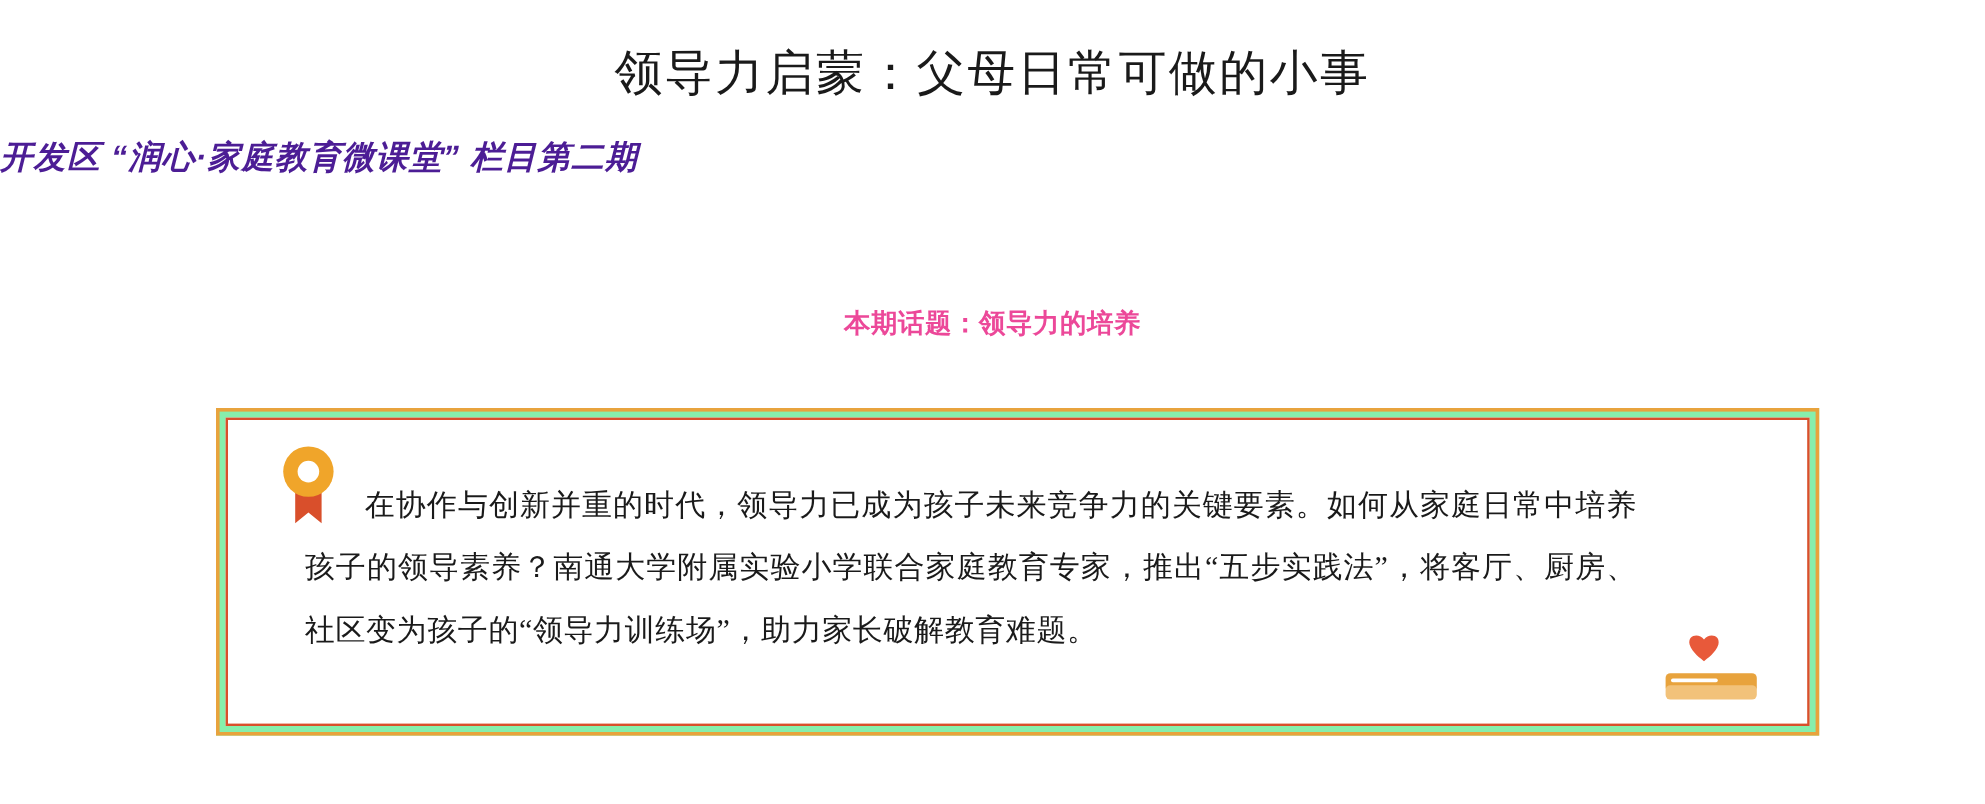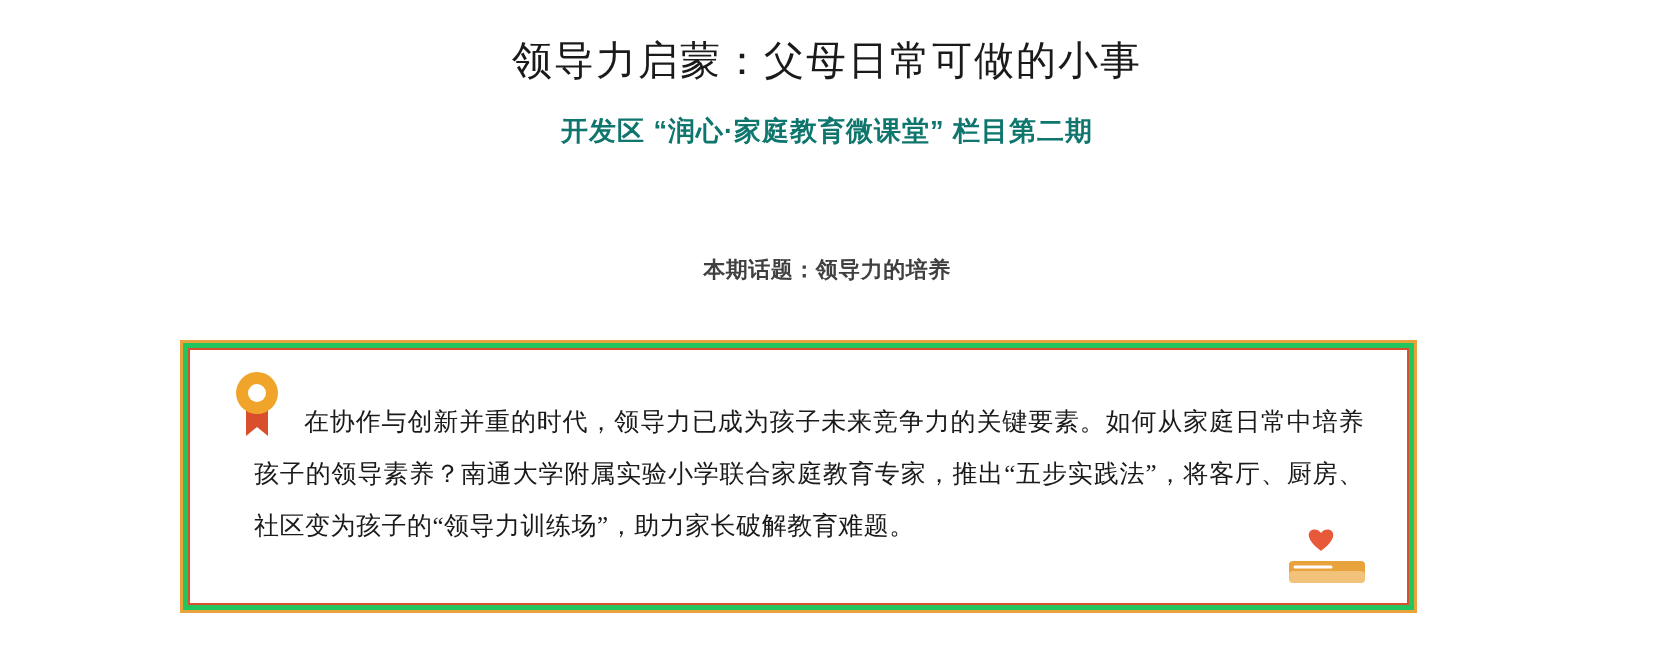--- a/index.html
+++ b/index.html
@@ -28,51 +28,52 @@
     font-size: 40px;
     font-weight: 400;
     letter-spacing: 2px;
     color: #1a1a1a;
     margin: 0;
     padding-top: 35px;
     line-height: 1.3;
   }
 
   .doc-subtitle {
-    text-align: center;
+    text-align: left;
     font-family: "Liberation Sans", "DejaVu Sans", sans-serif;
     font-size: 27px;
     font-weight: bold;
     letter-spacing: 1px;
-    color: #0f766e;
+    color: #4c1d95;
     margin: 0;
     padding-top: 26px;
     line-height: 1.4;
+    font-style: italic;
   }
 
   .topic-line {
     text-align: center;
     font-family: "Liberation Sans", "DejaVu Sans", sans-serif;
     font-size: 22px;
     font-weight: bold;
-    color: #404040;
+    color: #ec4899;
     margin: 0;
     padding-top: 104px;
     letter-spacing: 0.5px;
   }
 
   .callout-wrap {
     position: absolute;
     left: 180px;
     top: 340px;
-    width: 1237px;
+    width: 1336px;
     height: 273px;
     box-sizing: border-box;
     border: 3px solid #e8a33d;
-    background: #22c55e;
+    background: #86efac;
     padding: 5px;
   }
   .callout-inner {
     position: relative;
     width: 100%;
     height: 100%;
     box-sizing: border-box;
     border: 2px solid #d94f2b;
     background: #ffffff;
     overflow: hidden;

